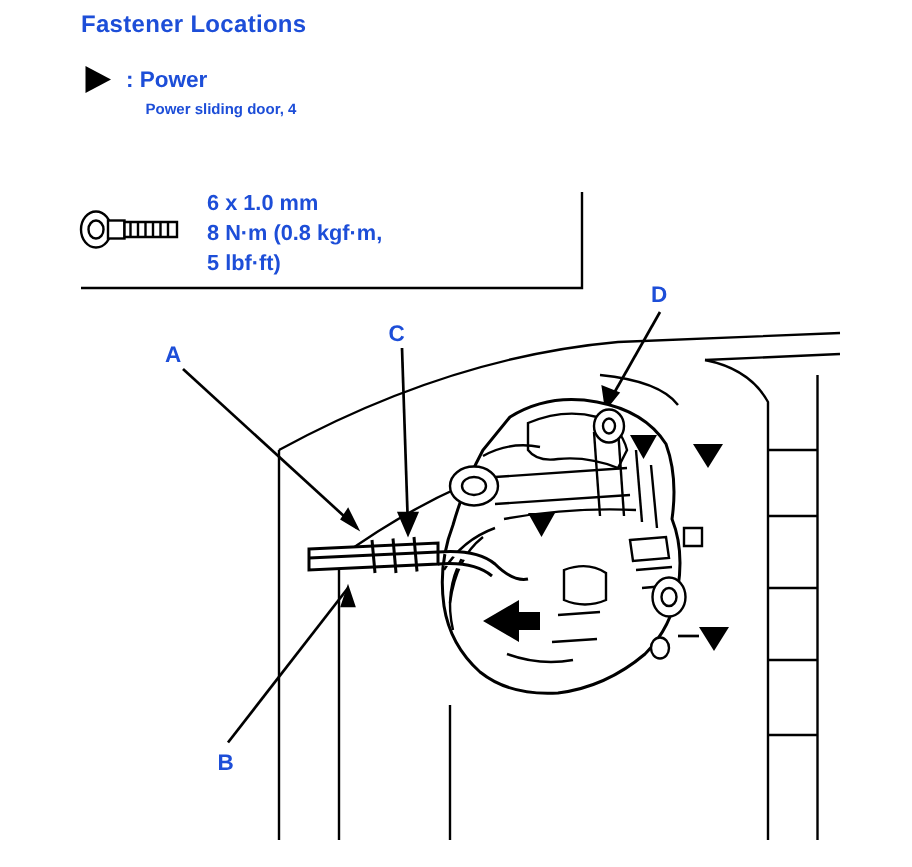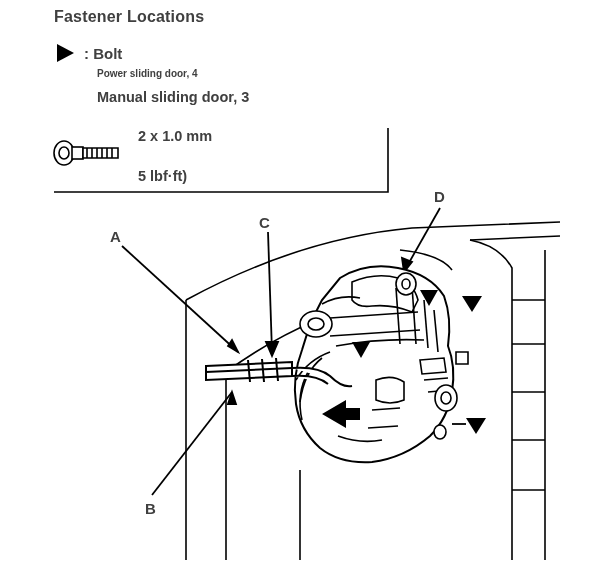--- a/index.html
+++ b/index.html
@@ -6,21 +6,21 @@
     margin: 0;
     padding: 0;
     background: #ffffff;
   }
   #page {
     position: relative;
     width: 608px;
     height: 578px;
     background: #ffffff;
     font-family: "Liberation Sans", sans-serif;
-    color: #404040;
+    color: #1d4ed8;
     overflow: hidden;
   }
   .title {
     position: absolute;
     left: 54px;
     top: 8px;
     font-size: 16px;
     font-weight: bold;
     letter-spacing: 0.2px;
   }
@@ -204,25 +204,25 @@
     </g>
     <g stroke="#000000" stroke-width="1.8" fill="none">
       <line x1="452" y1="424" x2="466" y2="424"></line>
     </g>
 
     <g fill="#000000">
       <polygon points="322,414 346,400 346,408 360,408 360,420 346,420 346,428"></polygon>
     </g>
   </svg>
 
-  <div class="legend-bolt-label">: Bolt</div>
+  <div class="legend-bolt-label">: Power</div>
   <div class="legend-line-1">Power sliding door, 4</div>
-  <div class="legend-line-2">Manual sliding door, 3</div>
-
-  <div class="spec-line-1">2 x 1.0 mm</div>
+
+  <div class="spec-line-1">6 x 1.0 mm</div>
+  <div class="spec-line-2">8 N·m (0.8 kgf·m,</div>
   <div class="spec-line-3">5 lbf·ft)</div>
 
   <div class="callout callout-a">A</div>
   <div class="callout callout-b">B</div>
   <div class="callout callout-c">C</div>
   <div class="callout callout-d">D</div>
 
 </div>
 
 </body></html>

